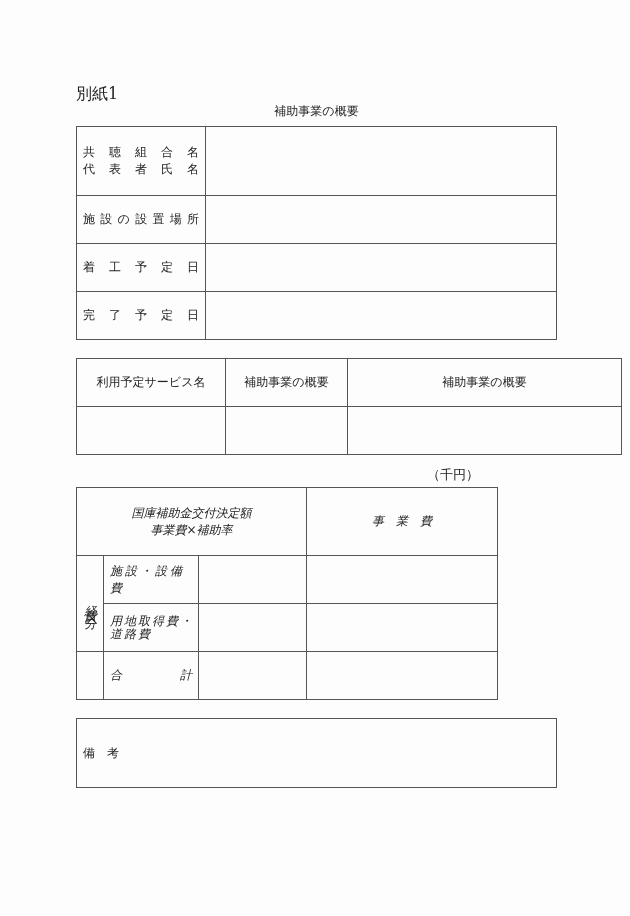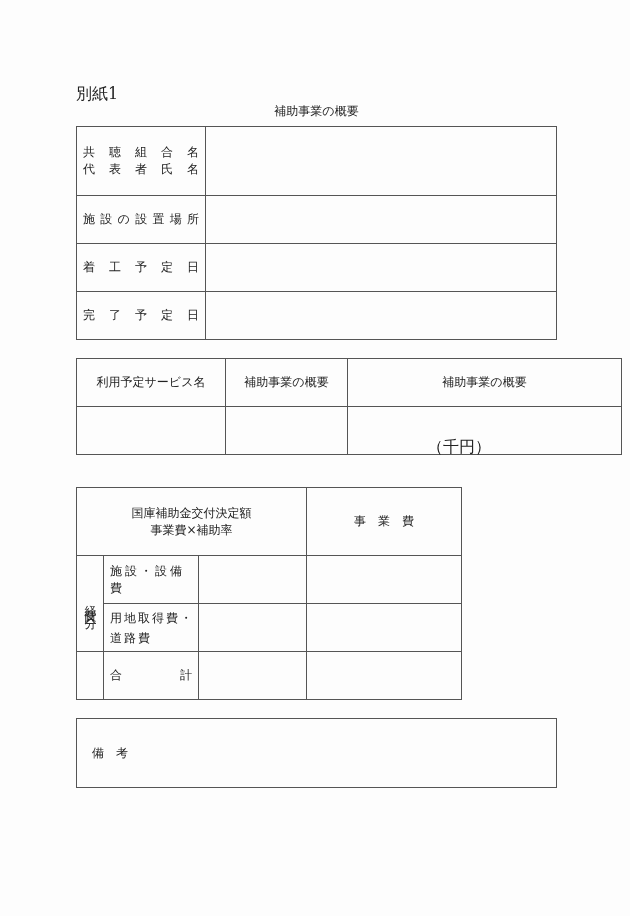--- a/index.html
+++ b/index.html
@@ -5,21 +5,21 @@
   html, body { margin:0; padding:0; background:#fdfdfd; }
   body { width:630px; height:916px; position:relative; overflow:hidden;
          font-family:"DejaVu Serif","Liberation Serif",serif; color:#222; }
   .abs { position:absolute; }
   .doc-id { left:76px; top:84px; font-size:16px; }
   .doc-title { left:0; width:630px; text-align:center; top:103px; font-size:12px; padding-left:3px; box-sizing:border-box; }
   table { border-collapse:collapse; position:absolute; }
   td { border:1px solid #555; padding:0; font-size:12px; vertical-align:middle; }
   .justify { display:flex; justify-content:space-between; padding:0 6px; }
   .center { text-align:center; }
-  .unit { left:427px; top:437px; font-size:16px; }
+  .unit { left:427px; top:466px; font-size:13px; }
 </style>
 </head>
 <body>
 
 <div class="abs doc-id">別紙1</div>
 <div class="abs doc-title">補助事業の概要</div>
 
 <table style="left:76px; top:126px; width:481px;">
   <colgroup>
       <col style="width:129px">
@@ -101,21 +101,21 @@
   <tr style="height:48px">
     <td></td>
     <td></td>
     <td></td>
   </tr>
 </tbody>
   </table>
 
 <div class="abs unit">（千円）</div>
 
-<table style="left:76px; top:487px; width:386px;">
+<table style="left:76px; top:487px; width:422px;font-style:italic;">
   <colgroup>
       <col style="width:27px">
       <col style="width:95px">
       <col style="width:108px">
       <col>
     </colgroup>
   <tbody>
       <tr style="height:68px">
     <td colspan="3" class="center">
       <div>国庫補助金交付決定額</div>
@@ -123,39 +123,39 @@
     </td>
     <td class="center">事　業　費</td>
   </tr>
   <tr style="height:48px">
     <td rowspan="2" class="center" style="writing-mode:vertical-rl; text-orientation:upright; letter-spacing:4px;">経費区分</td>
     <td style="padding-left:6px; letter-spacing:3px;">施設・設備費</td>
     <td></td>
     <td></td>
   </tr>
   <tr style="height:48px">
-    <td style="padding-left:6px; padding-right:3px; letter-spacing:2px; line-height:20px;">用地取得費・道路費</td>
+    <td style="padding-left:6px; padding-right:3px; letter-spacing:2px; line-height:13px;">用地取得費・道路費</td>
     <td></td>
     <td></td>
   </tr>
   <tr style="height:48px">
     <td></td>
     <td>
           <div class="justify" id="totalLabel">
             <span>合</span>
             <span>計</span>
           </div>
         </td>
     <td></td>
     <td></td>
   </tr>
 </tbody>
   </table>
 
 <table style="left:76px; top:718px; width:481px;">
   <tbody>
       <tr style="height:69px">
-    <td style="padding-left:15px;">
+    <td style="padding-left:6px;">
       <span>備　考</span>
     </td>
   </tr>
 </tbody>
   </table>
 
 </body></html>

